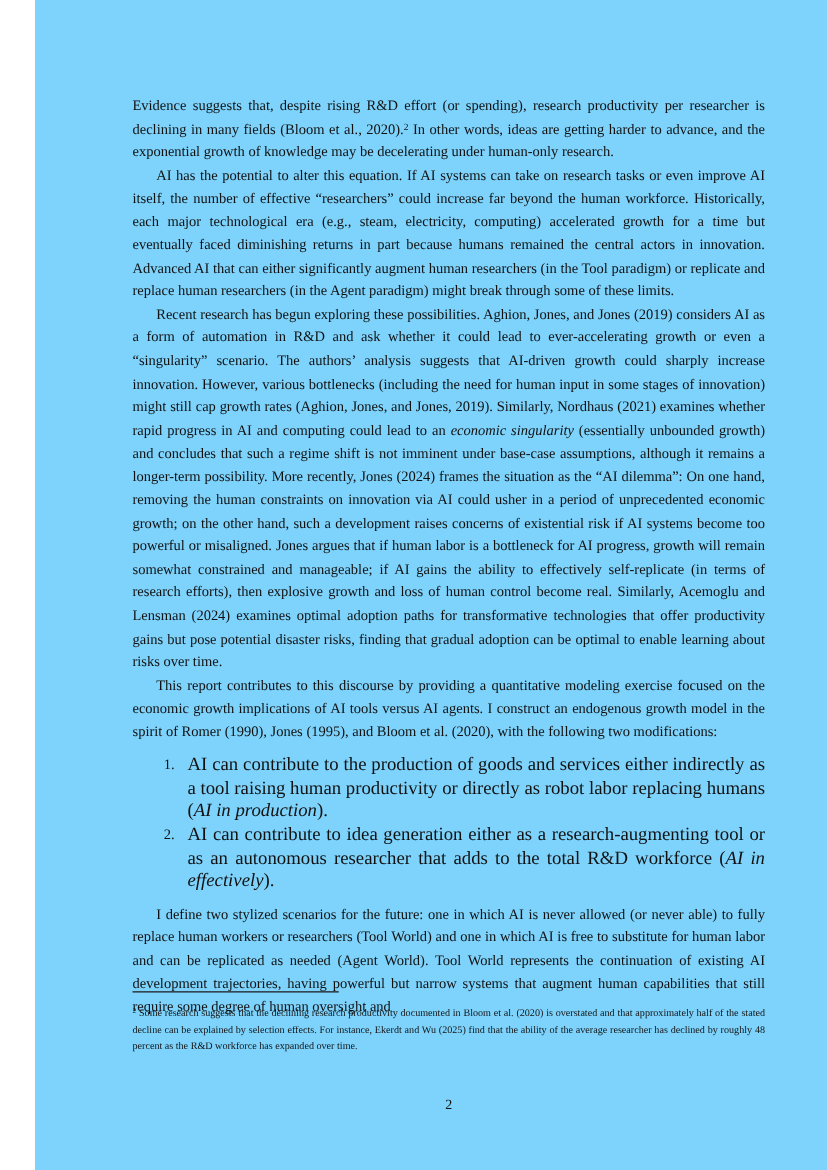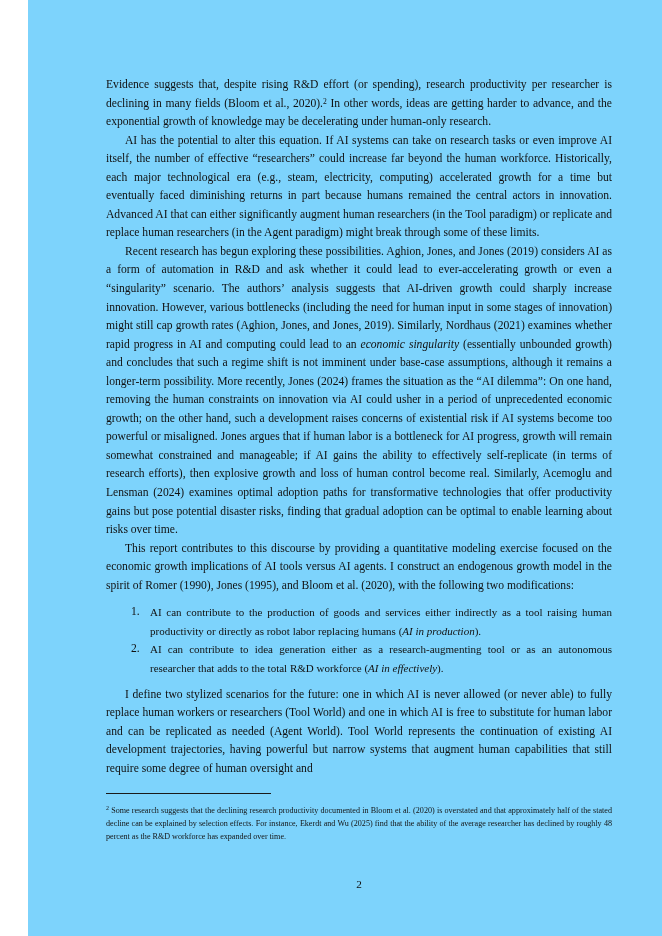--- a/index.html
+++ b/index.html
@@ -51,21 +51,21 @@
   ol.mods {
     margin: 8px 0 8px 0;
     padding: 0;
     list-style: none;
     counter-reset: moditem;
   }
   ol.mods > li {
     position: relative;
     margin: 0 0 0 0;
     padding-left: 44px;
-    font-size: 11px;
+    font-size: 15px;
     line-height: 18.55px;
     text-align: justify;
     counter-increment: moditem;
   }
   ol.mods > li::before {
     content: counter(moditem) ".";
     position: absolute;
     left: 25px;
     top: 0;
     width: 16px;

